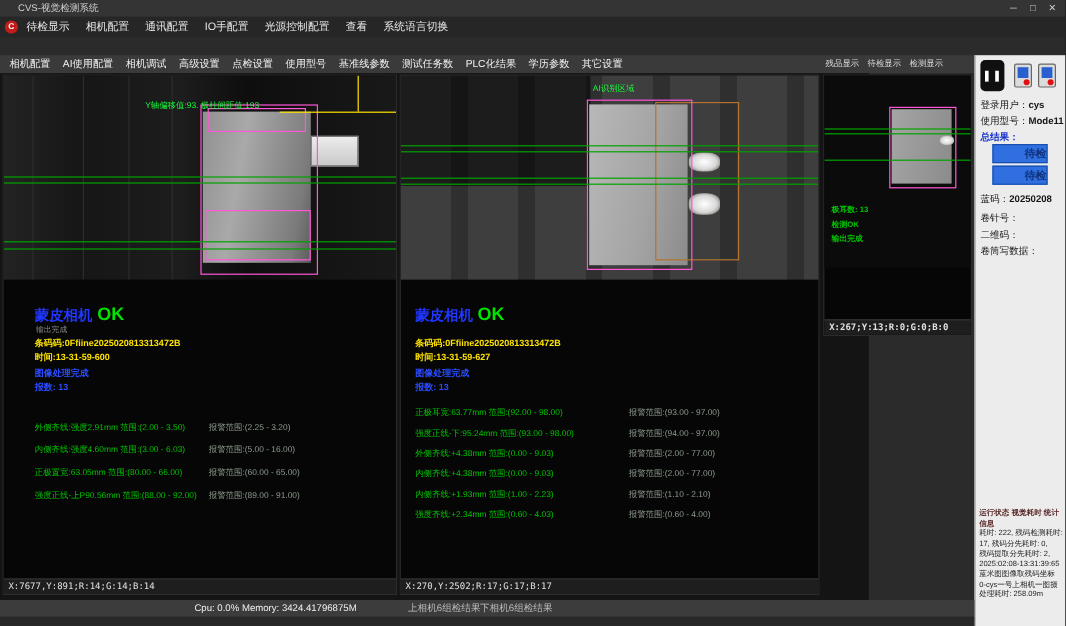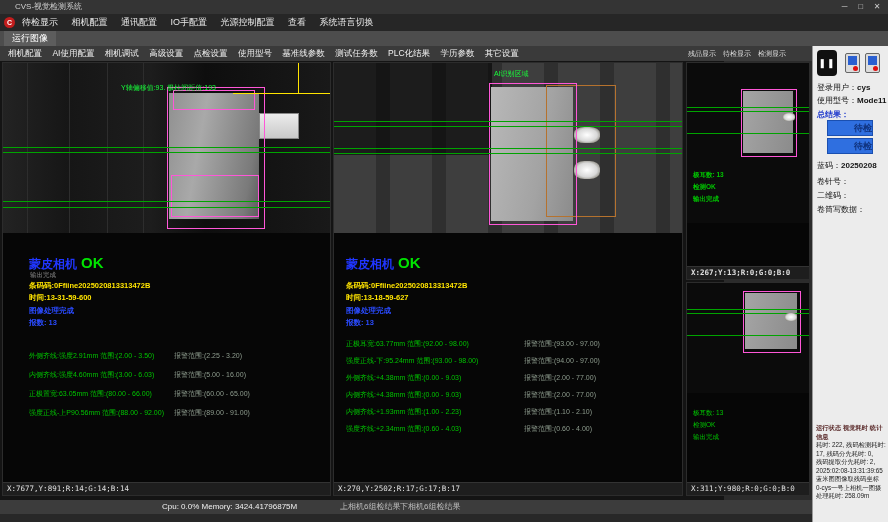--- a/index.html
+++ b/index.html
@@ -114,23 +114,20 @@
       <span class="menu-item">待检显示</span>
       <span class="menu-item">相机配置</span>
       <span class="menu-item">通讯配置</span>
       <span class="menu-item">IO手配置</span>
       <span class="menu-item">光源控制配置</span>
       <span class="menu-item">查看</span>
       <span class="menu-item">系统语言切换</span>
     </span>
   </div>
 
-  <div id="tabrow">
-    <span id="tab-run">运行图像</span>
-  </div>
 
   <div id="toolbar2">
     <span class="tb-item">相机配置</span>
     <span class="tb-item">AI使用配置</span>
     <span class="tb-item">相机调试</span>
     <span class="tb-item">高级设置</span>
     <span class="tb-item">点检设置</span>
     <span class="tb-item">使用型号</span>
     <span class="tb-item">基准线参数</span>
     <span class="tb-item">测试任务数</span>
@@ -205,21 +202,21 @@
         <div class="gline" style="top:58px;"></div>
         <div class="gline" style="top:63px;"></div>
         <div class="gline" style="top:85px;"></div>
         <div class="gline" style="top:90px;"></div>
         <div class="roitext" style="left:160px;top:6px;">AI识别区域</div>
       </div>
       <div class="cam-title" style="left:12px;top:191px;">
         <span>蒙皮相机</span><span class="ok">OK</span>
       </div>
       <div class="ytext" style="left:12px;top:218px;">条码码:0Ffiine2025020813313472B</div>
-      <div class="ytext" style="left:12px;top:230px;">时间:13-18-59-627</div>
+      <div class="ytext" style="left:12px;top:230px;">时间:13-31-59-627</div>
       <div class="btext" style="left:12px;top:243px;">图像处理完成</div>
       <div class="btext" style="left:12px;top:255px;">报数: 13</div>
 
       <div class="meas" style="top:276px;">
         <span>正极耳宽:63.77mm 范围:(92.00 - 98.00)</span>
         <span class="alarm">报警范围:(93.00 - 97.00)</span>
       </div>
       <div class="meas" style="top:293px;">
         <span>强度正线-下:95.24mm 范围:(93.00 - 98.00)</span>
         <span class="alarm">报警范围:(94.00 - 97.00)</span>
@@ -252,34 +249,20 @@
         <div class="gline" style="top:48px;"></div>
         <div class="gline" style="top:70px;"></div>
         <div class="blob" style="left:96px;top:50px;width:12px;height:8px;"></div>
       </div>
       <div class="sline" style="left:6px;top:108px;">极耳数: 13</div>
       <div class="sline" style="left:6px;top:120px;">检测OK</div>
       <div class="sline" style="left:6px;top:132px;">输出完成</div>
       <div class="coordbar">X:267;Y:13;R:0;G:0;B:0</div>
     </div>
 
-    <div class="view" style="left:686px;top:221px;width:124px;height:214px;">
-      <div class="photo" style="height:110px;background:#0b0b0b;">
-        <div class="cell-small" style="left:58px;top:10px;width:52px;height:56px;"></div>
-        <div class="pinkrect" style="left:56px;top:8px;width:56px;height:60px;"></div>
-        <div class="gline" style="top:26px;"></div>
-        <div class="gline" style="top:30px;"></div>
-        <div class="gline" style="top:52px;"></div>
-        <div class="blob" style="left:98px;top:30px;width:12px;height:8px;"></div>
-      </div>
-      <div class="sline" style="left:6px;top:126px;">极耳数: 13</div>
-      <div class="sline" style="left:6px;top:138px;">检测OK</div>
-      <div class="sline" style="left:6px;top:150px;">输出完成</div>
-      <div class="coordbar">X:311;Y:980;R:0;G:0;B:0</div>
-    </div>
   </div>
 
   <div id="panel">
     <div id="btn-pause">❚❚</div>
     <div class="mini-ic" style="left:32px;">
       <div class="scr"></div>
       <div class="dot"></div>
     </div>
     <div class="mini-ic" style="left:52px;">
       <div class="scr"></div>

